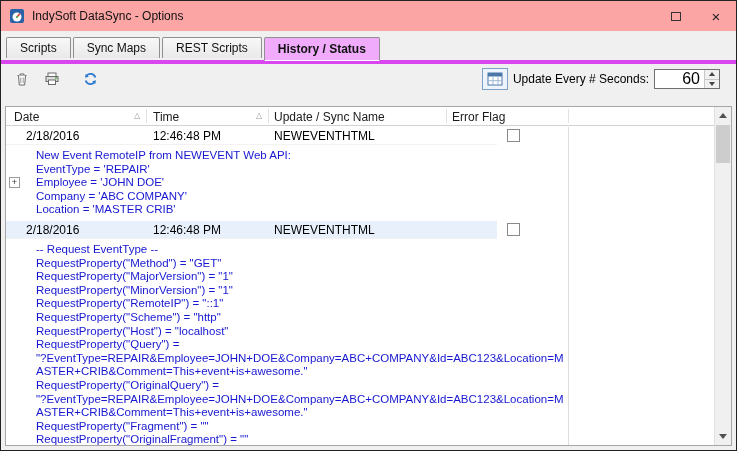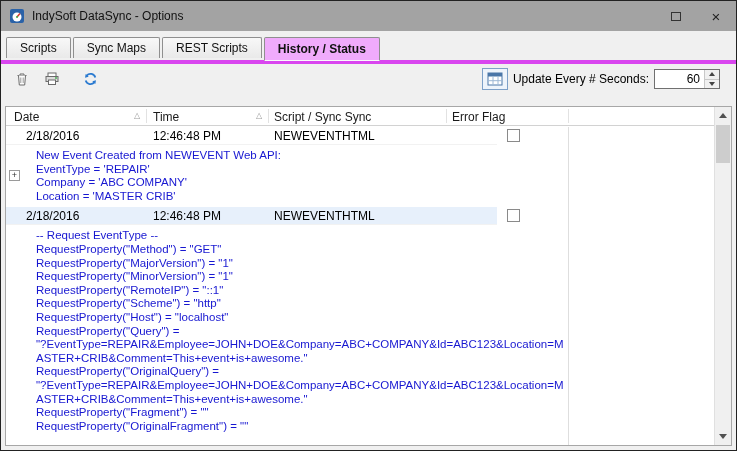--- a/index.html
+++ b/index.html
@@ -12,21 +12,21 @@
   .window {
     width:737px; height:451px;
     border:1px solid #222;
     background:#f0f0f0;
     display:flex; flex-direction:column;
     overflow:hidden;
   }
   
   .titlebar {
     height:30px; flex:none;
-    background:#a3a3a3;
+    background:#fca5a5;
     display:flex; align-items:center;
     padding-left:8px; gap:7px;
   }
   .titlebar .title { font-size:12px; color:#111; }
   .win-controls { margin-left:auto; display:flex; height:100%; }
   .win-btn {
     width:40px; height:100%;
     display:flex; align-items:center; justify-content:center;
     color:#222; cursor:default;
   }
@@ -80,21 +80,21 @@
   .update-label { color:#000; white-space:nowrap; }
   .spinbox {
     width:66px; height:20px;
     border:1px solid #707070; background:#fff;
     position:relative;
   }
   .spin-input {
     position:absolute; inset:0; width:100%; height:100%;
     border:none; outline:none; background:#fff;
     text-align:right; padding-right:19px;
-    font-family:inherit; font-size:12px; color:#000;
+    font-family:inherit; font-size:16px; color:#000;
   }
   .spin-btns {
     position:absolute; right:0; top:0; bottom:0; width:15px;
     display:flex; flex-direction:column;
     border-left:1px solid #c8c8c8;
   }
   .spin-btn {
     flex:1; background:#f0f0f0;
     display:flex; align-items:center; justify-content:center;
     cursor:default;
@@ -263,42 +263,43 @@
       </div>
     </div>
 
     <div class="grid">
 
       <div class="grid-header">
         <span class="hc" style="left:8px">Date</span>
         <span class="sort" style="left:128px">△</span>
         <span class="hc" style="left:147px">Time</span>
         <span class="sort" style="left:250px">△</span>
-        <span class="hc" style="left:268px">Script / Sync Sync</span>
+        <span class="hc" style="left:268px">Update / Sync Name</span>
         <span class="hc" style="left:446px">Error Flag</span>
         <i class="hsep" style="left:140px"></i>
         <i class="hsep" style="left:262px"></i>
         <i class="hsep" style="left:440px"></i>
         <i class="hsep" style="left:562px"></i>
       </div>
 
       <div class="grid-body">
         <div class="vline"></div>
 
         <div class="row">
           <span class="c date">2/18/2016</span>
           <span class="c time">12:46:48 PM</span>
           <span class="c script">NEWEVENTHTML</span>
           <span class="checkbox"></span>
         </div>
 
         <div class="detail">
           <span class="expander">+</span>
-          <div class="detail-line">New Event Created from NEWEVENT Web API:</div>
+          <div class="detail-line">New Event RemoteIP from NEWEVENT Web API:</div>
           <div class="detail-line">EventType = 'REPAIR'</div>
+          <div class="detail-line">Employee = 'JOHN DOE'</div>
           <div class="detail-line">Company = 'ABC COMPANY'</div>
           <div class="detail-line">Location = 'MASTER CRIB'</div>
         </div>
 
         <div class="row selected">
           <span class="c date">2/18/2016</span>
           <span class="c time">12:46:48 PM</span>
           <span class="c script">NEWEVENTHTML</span>
           <span class="checkbox"></span>
         </div>

